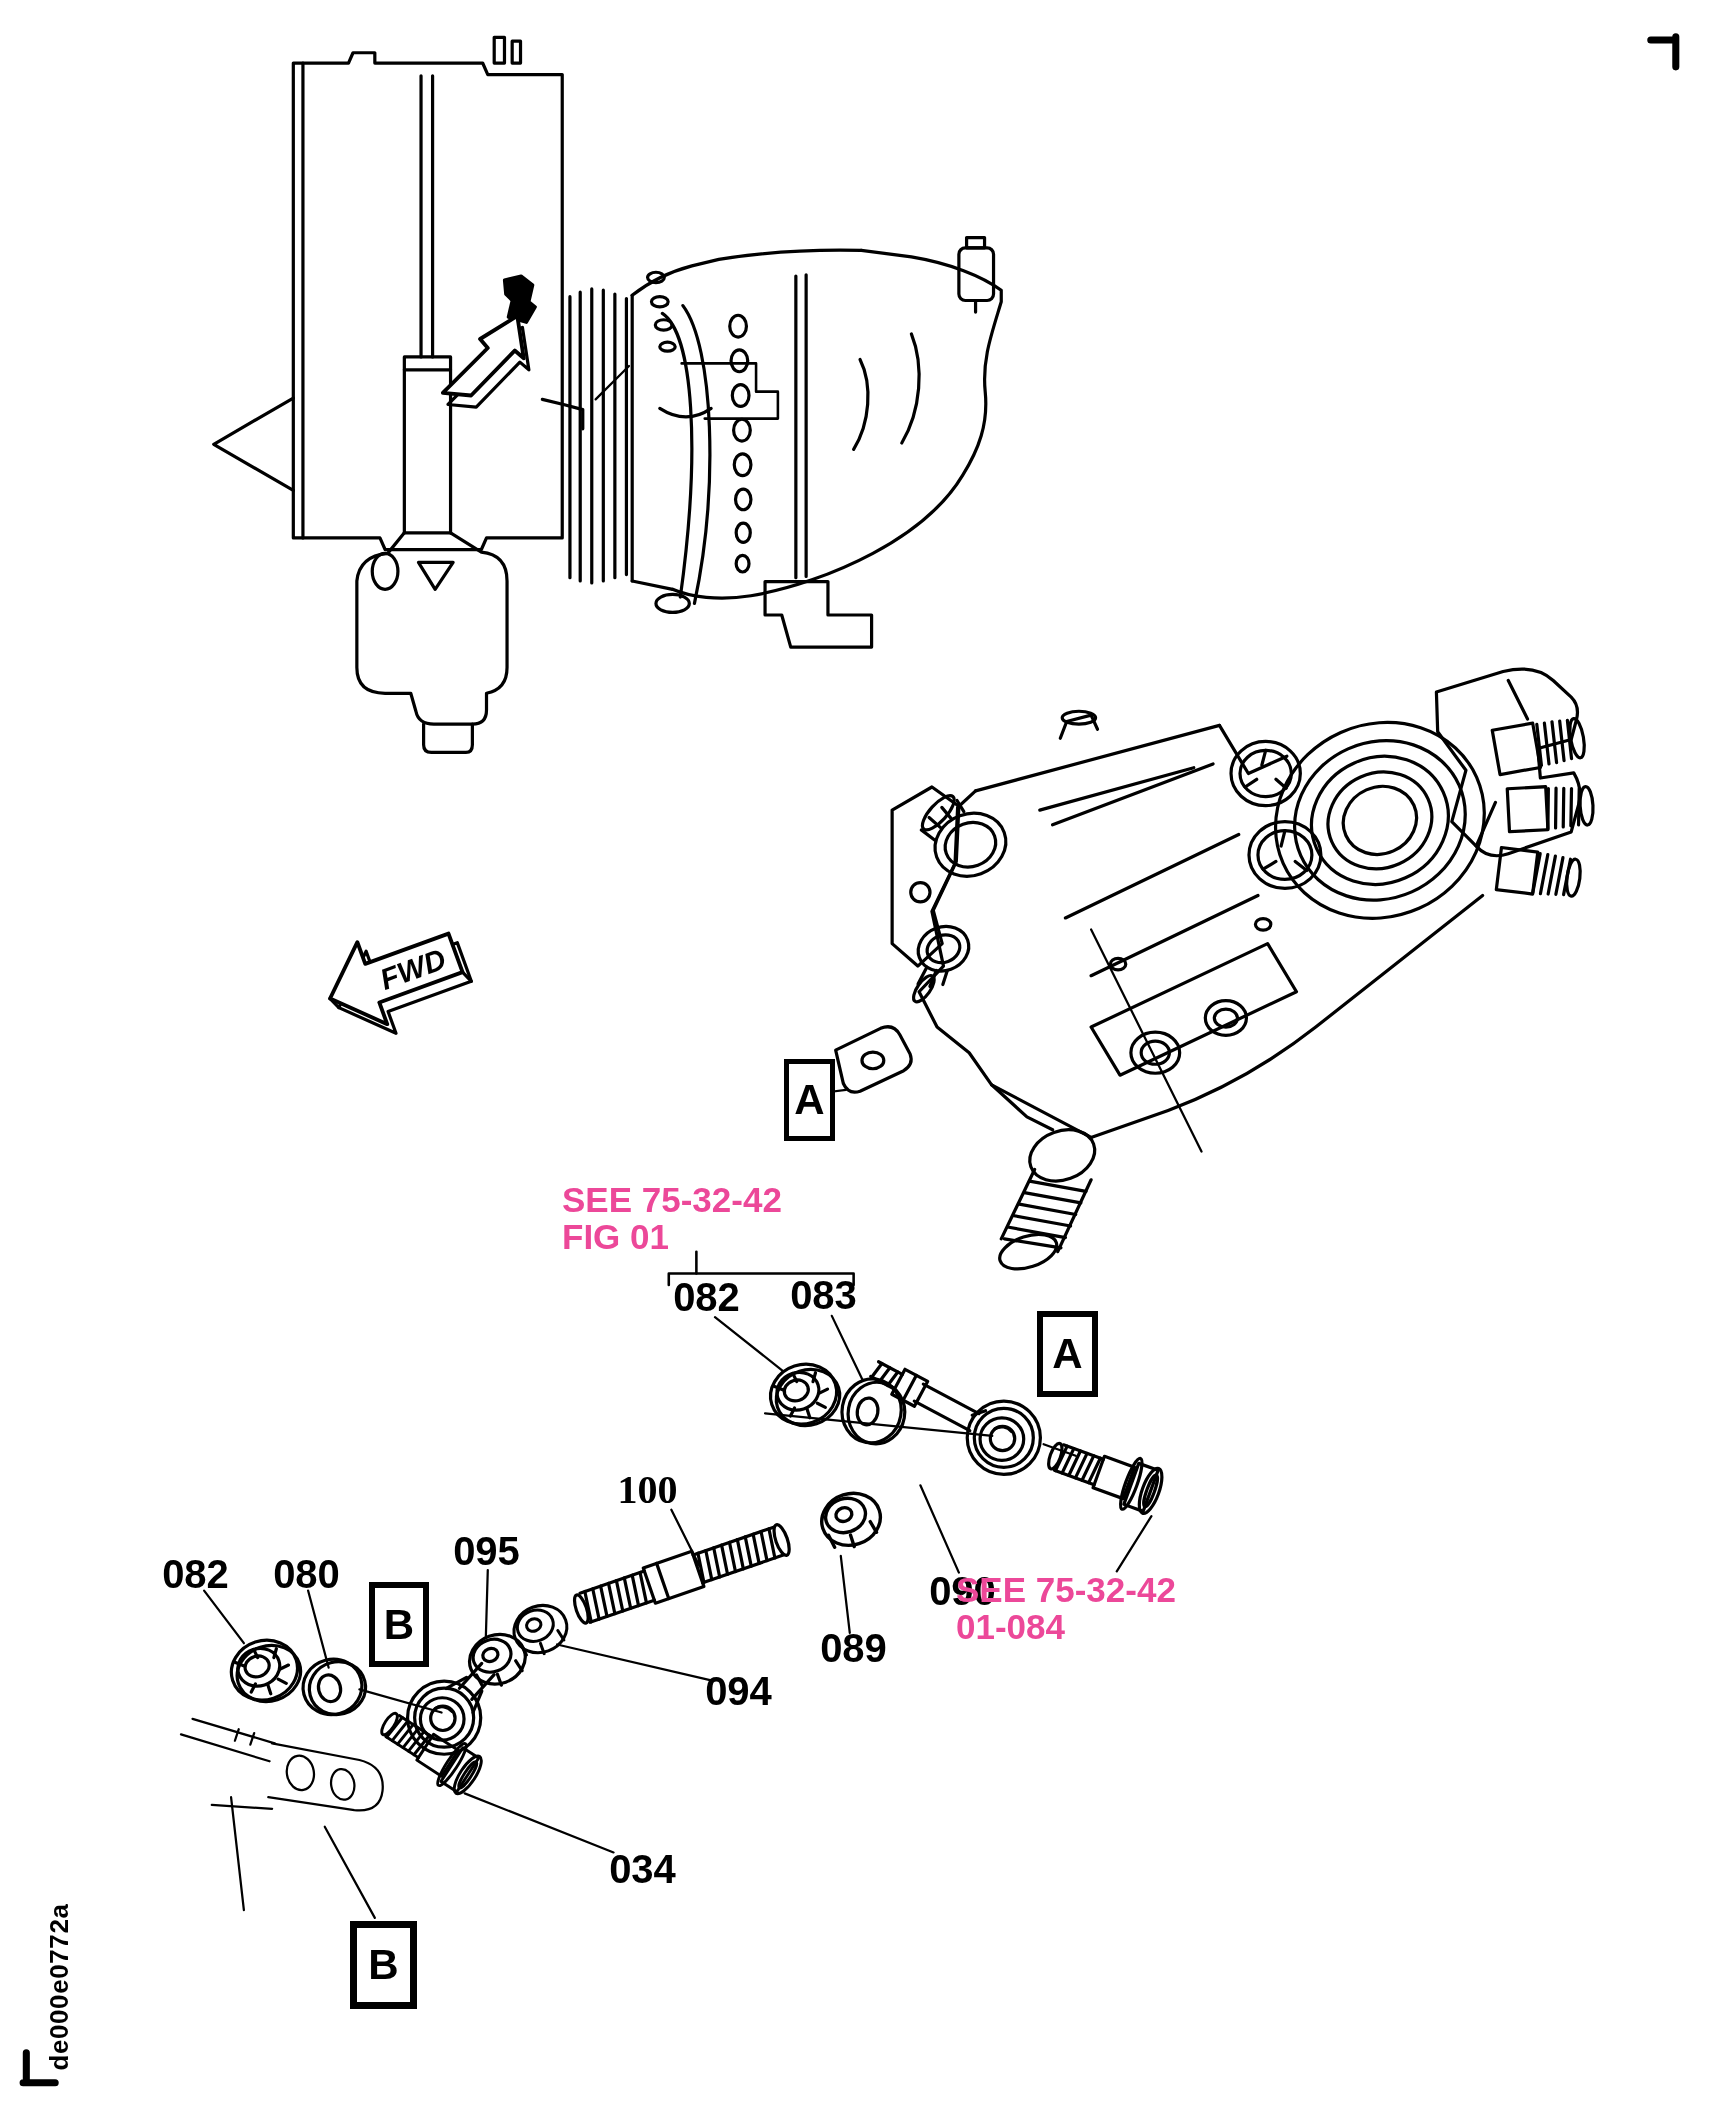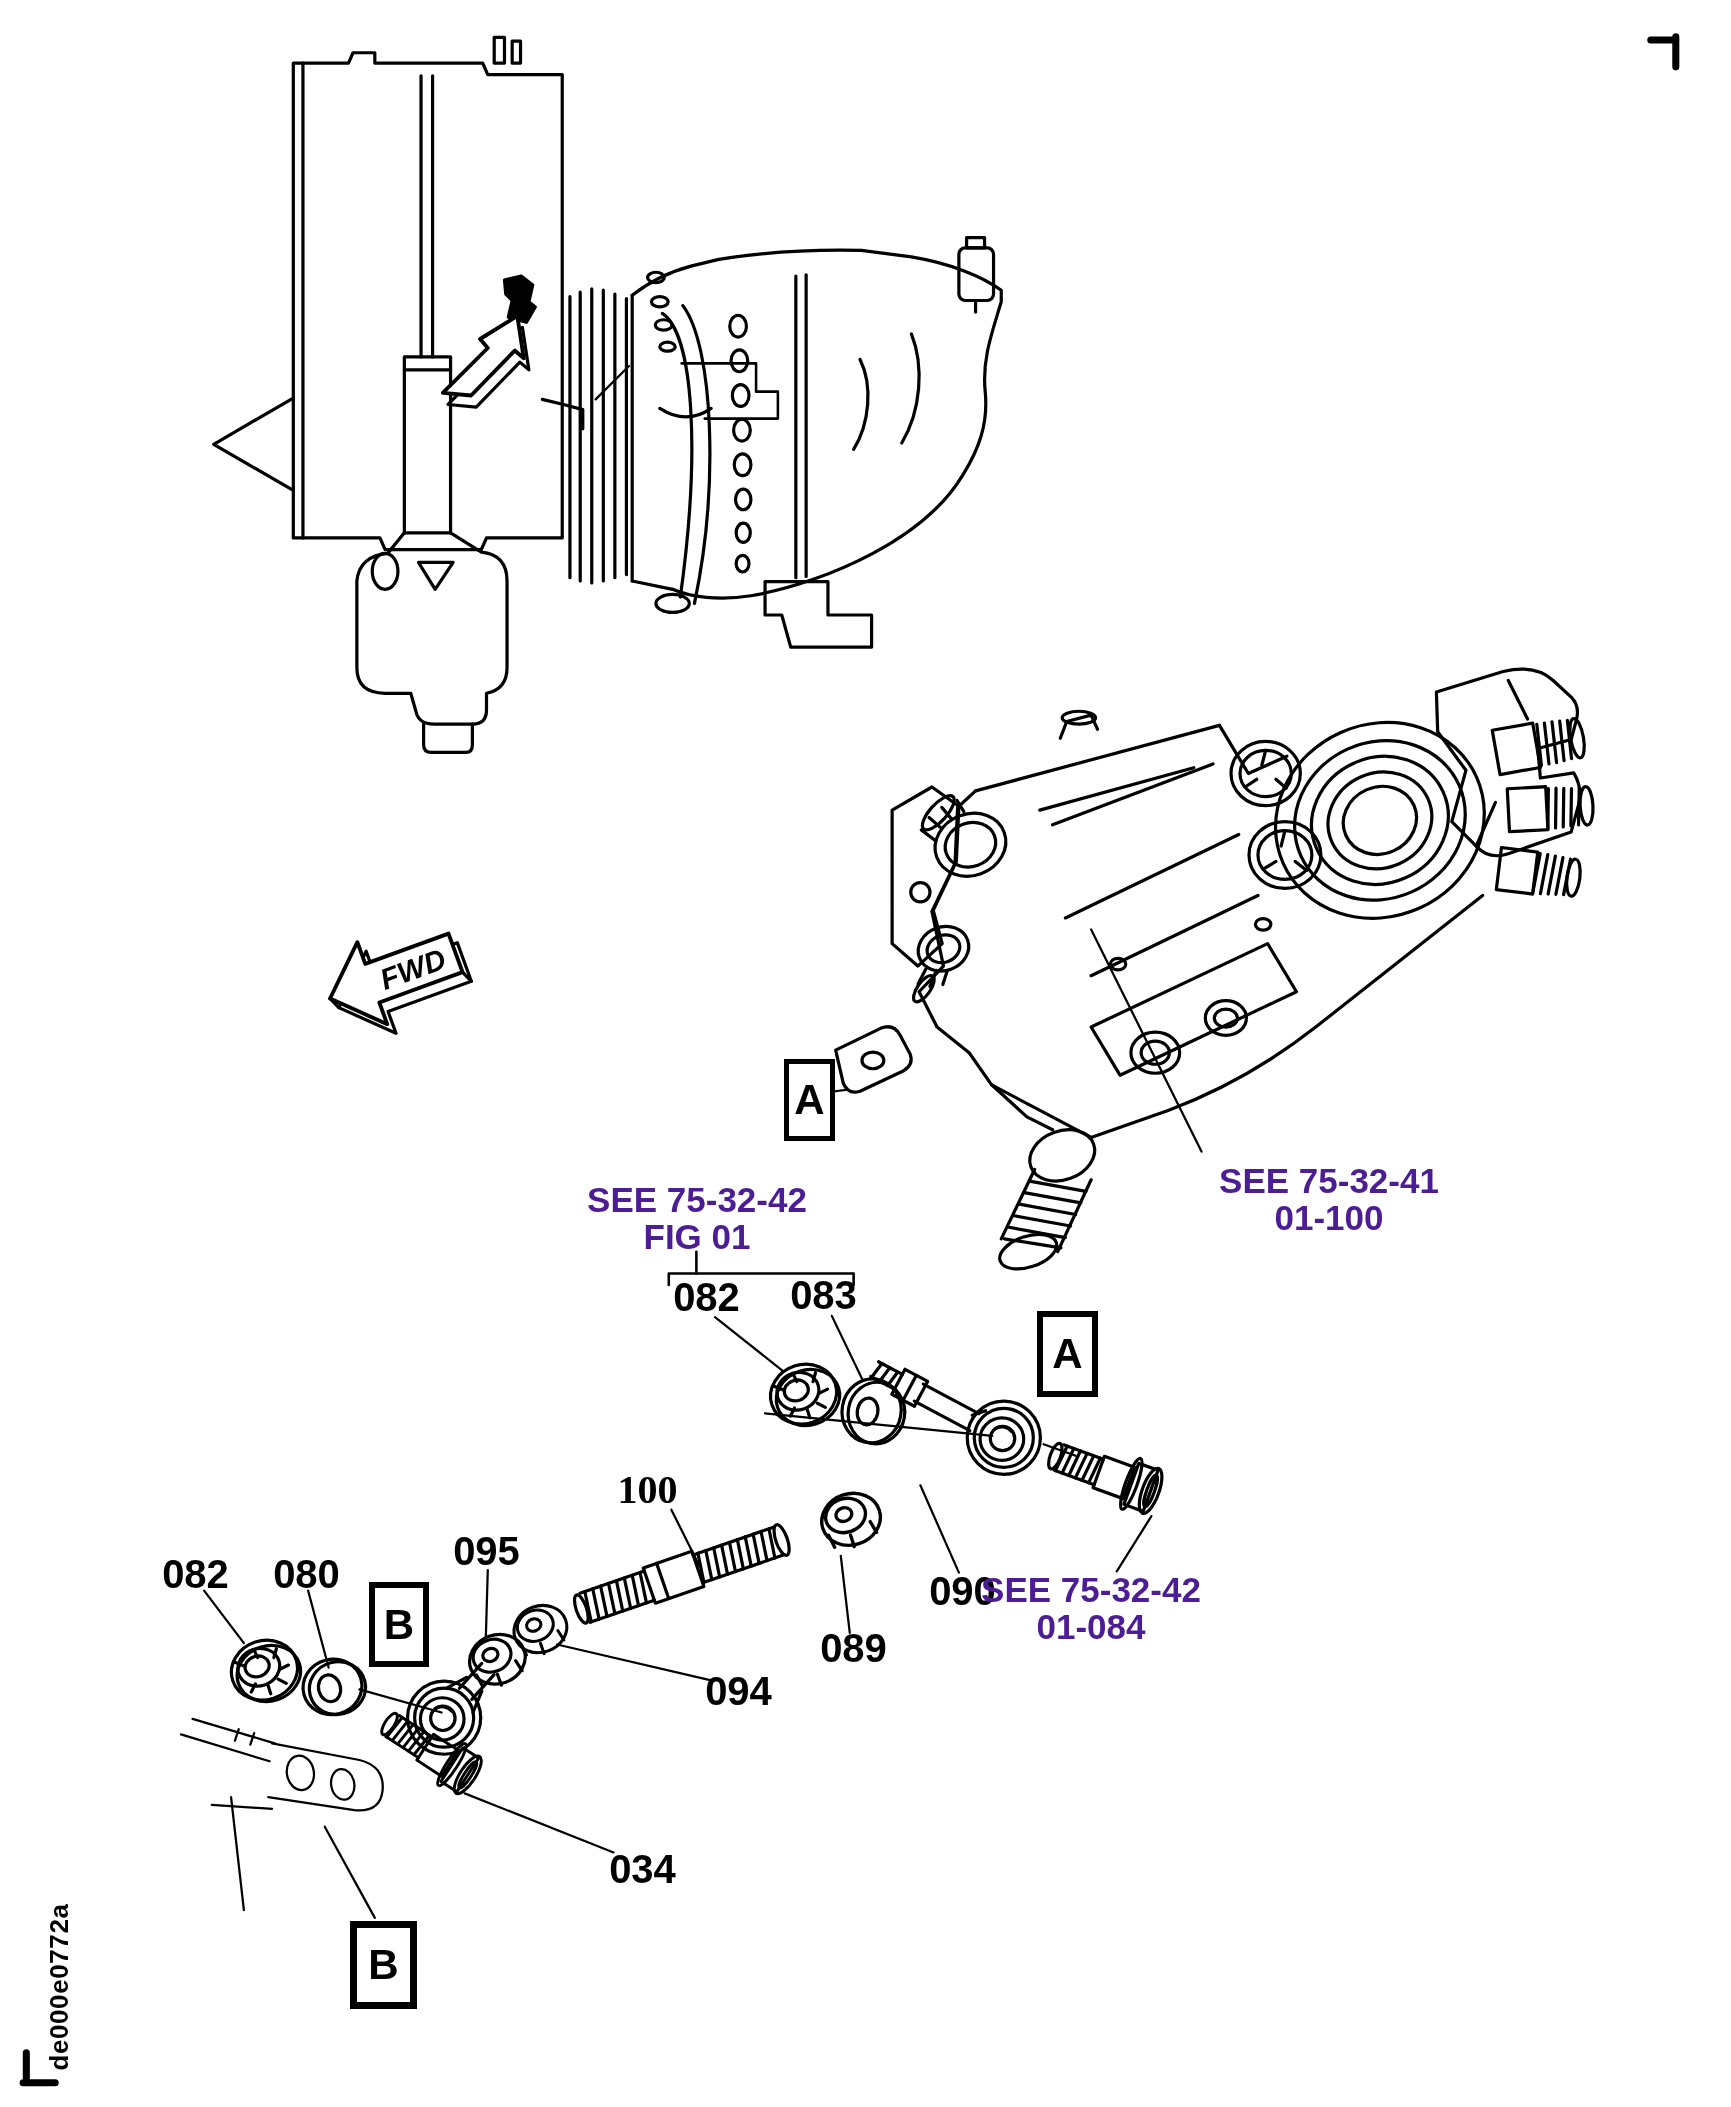--- a/index.html
+++ b/index.html
@@ -1,22 +1,22 @@
 <!DOCTYPE html>
 <html style="font-size:10.3px"><head>
 <meta charset="utf-8">
 <style>
   html,body{margin:0;padding:0;background:#fff;}
   #page{position:relative;width:1731px;height:2108px;background:#ffffff;overflow:hidden;
         font-family:"Liberation Sans", sans-serif;color:#000;}
   #artwork{position:absolute;left:0;top:0;z-index:1;}
   .lbl{position:absolute;z-index:2;width:103px;text-align:center;
        font-size:40px;font-weight:700;letter-spacing:0px;line-height:36px;color:#000;}
-  .note{position:absolute;z-index:2;width:270px;text-align:center;
-        font-size:35px;font-weight:700;line-height:37px;color:#4c1d95;}
+  .note{position:absolute;z-index:2;width:270px;
+        font-size:35px;font-weight:700;line-height:37px;color:#ec4899;}
   .dbox{position:absolute;z-index:3;background:#fff;border:6.4px solid #000;
         display:flex;align-items:center;justify-content:center;
         font-size:42px;font-weight:700;color:#000;}
   #docid{position:absolute;z-index:2;width:186px;height:28px;left:-34px;top:1973px;
          transform:rotate(-90deg);font-size:26px;font-weight:700;letter-spacing:0.6px;
          text-align:center;line-height:28px;}
   svg text{font-family:"Liberation Sans", sans-serif;}
 </style>
 </head>
 <body>
@@ -335,24 +335,20 @@
   <div class="lbl" style="left:802px;top:1630px;">089</div>
   <div class="lbl" style="left:911px;top:1573px;">090</div>
   <div class="lbl" style="left:591px;top:1851px;">034</div>
   <div class="lbl" style="left:655px;top:1279px;">082</div>
   <div class="lbl" style="left:772px;top:1277px;">083</div>
 
   <div class="note" style="left:562px;top:1181px;">
     <div>SEE 75-32-42</div>
     <div>FIG 01</div>
   </div>
-  <div class="note" style="left:1194px;top:1162px;">
-    <div>SEE 75-32-41</div>
-    <div>01-100</div>
-  </div>
   <div class="note" style="left:956px;top:1571px;">
     <div>SEE 75-32-42</div>
     <div>01-084</div>
   </div>
 
   <div class="dbox" style="left:784px;top:1059px;width:41px;height:72px;border-width:5.8px;">
     <span>A</span>
   </div>
   <div class="dbox" style="left:1037px;top:1311px;width:49px;height:74px;">
     <span>A</span>

